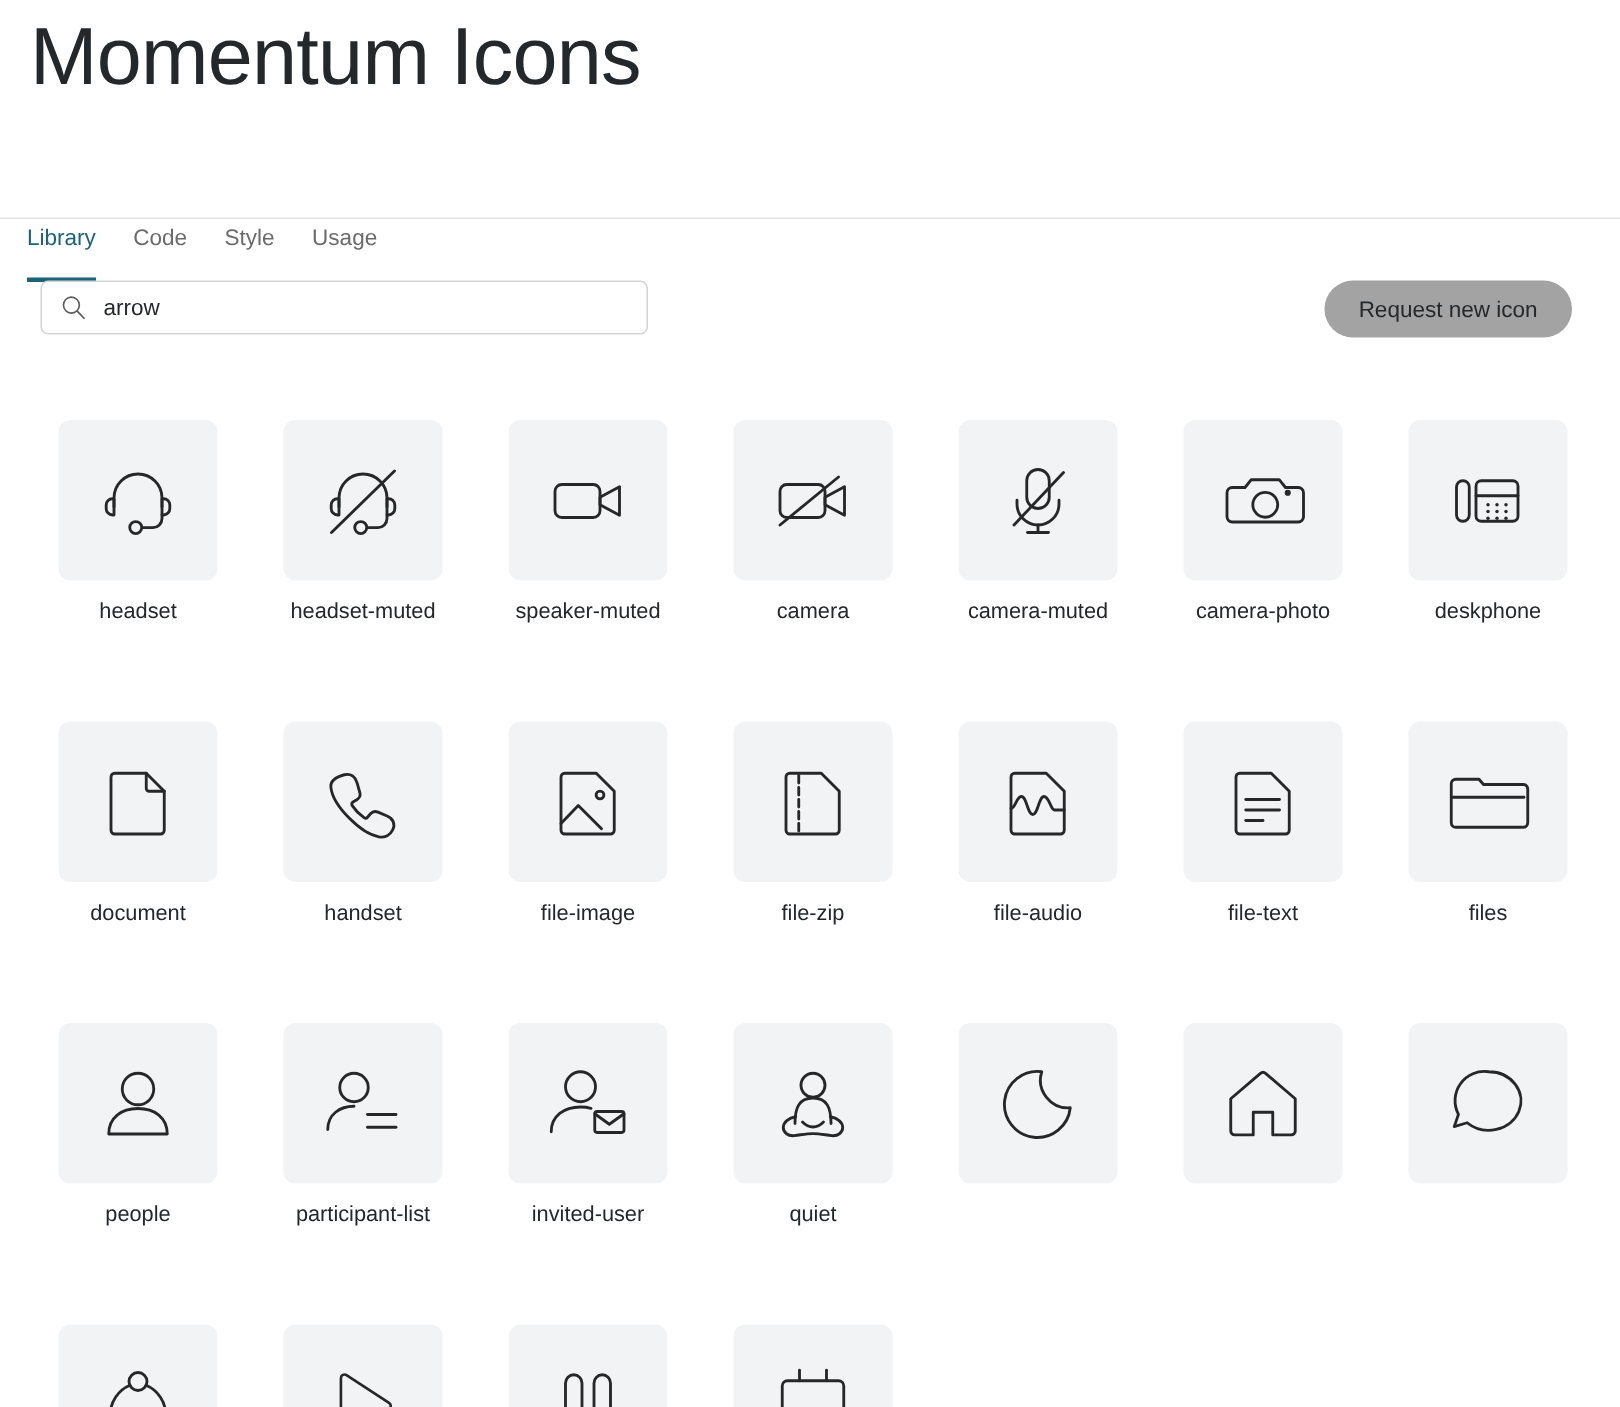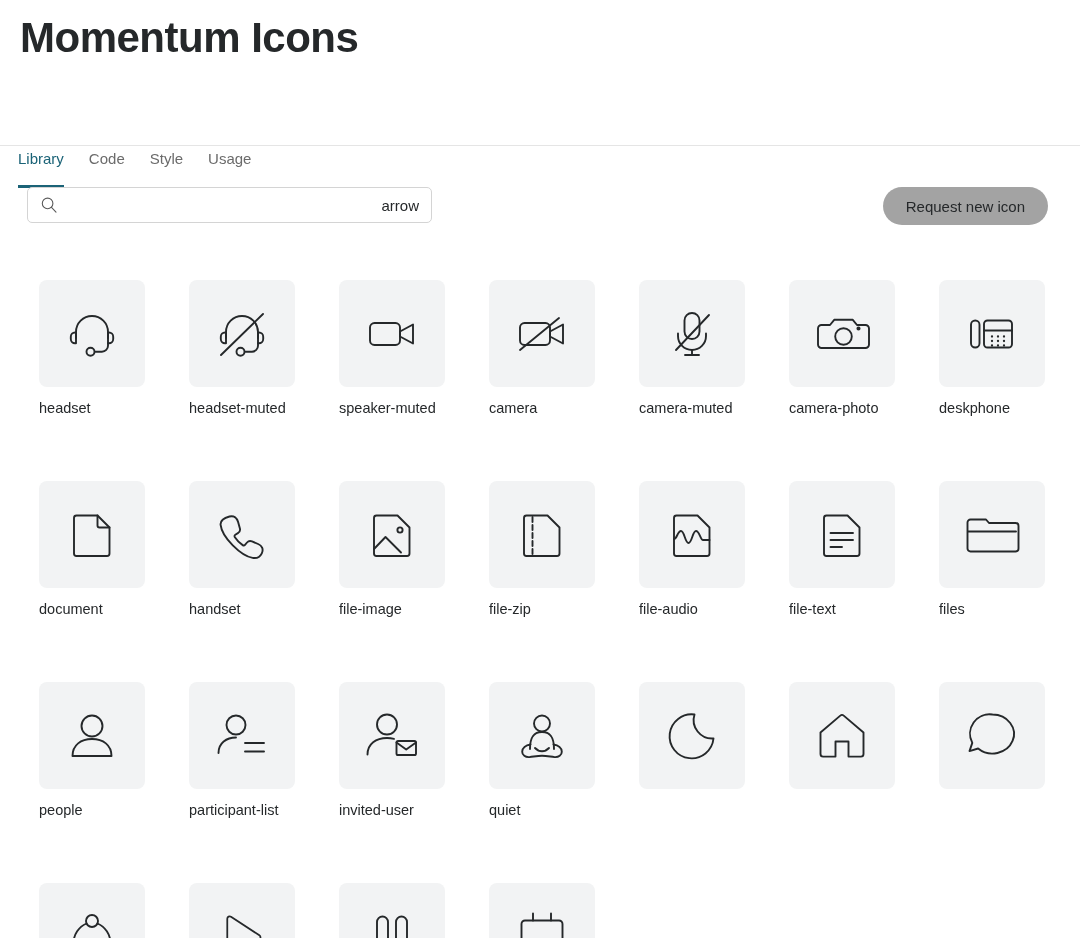--- a/index.html
+++ b/index.html
@@ -10,22 +10,22 @@
     font-family: "Liberation Sans", sans-serif;
     color: #121212;
     overflow: hidden;
   }
   .page { width: 1080px; height: 938px; position: relative; }
 
   
   .page-title {
     position: absolute;
     left: 20px; top: 4px;
-    font-size: 42px;
-    font-weight: 700;
+    font-size: 54px;
+    font-weight: 400;
     letter-spacing: -0.5px;
     color: #25282a;
     line-height: 68px;
     margin: 0;
   }
 
   
   .tabbar {
     position: absolute;
     left: 0; top: 104px;
@@ -82,21 +82,20 @@
   .search-icon { width: 18px; height: 18px; flex: 0 0 18px; margin-right: 11px; }
   .search-icon svg { display: block; }
   .search-input {
     border: none; outline: none;
     font-size: 15px;
     color: #25282a;
     font-family: "Liberation Sans", sans-serif;
     background: transparent;
     width: 100%;
     padding: 0;
-    text-align: right;
   }
   .search-input::placeholder { color: #9a9a9a; }
 
   .request-btn {
     position: absolute;
     right: 32px; top: 187px;
     height: 38px;
     padding: 0 23px;
     border-radius: 19px;
     border: none;
@@ -115,21 +114,21 @@
     width: 1010px;
     display: grid;
     grid-template-columns: repeat(7, 106px);
     column-gap: 44px;
     row-gap: 64px;
   }
   .cell {
     width: 106px;
     display: flex;
     flex-direction: column;
-    align-items: flex-start;
+    align-items: center;
     cursor: pointer;
   }
   .tile {
     width: 106px; height: 107px;
     background: #f2f3f4;
     border-radius: 8px;
     display: flex;
     align-items: center;
     justify-content: center;
   }

